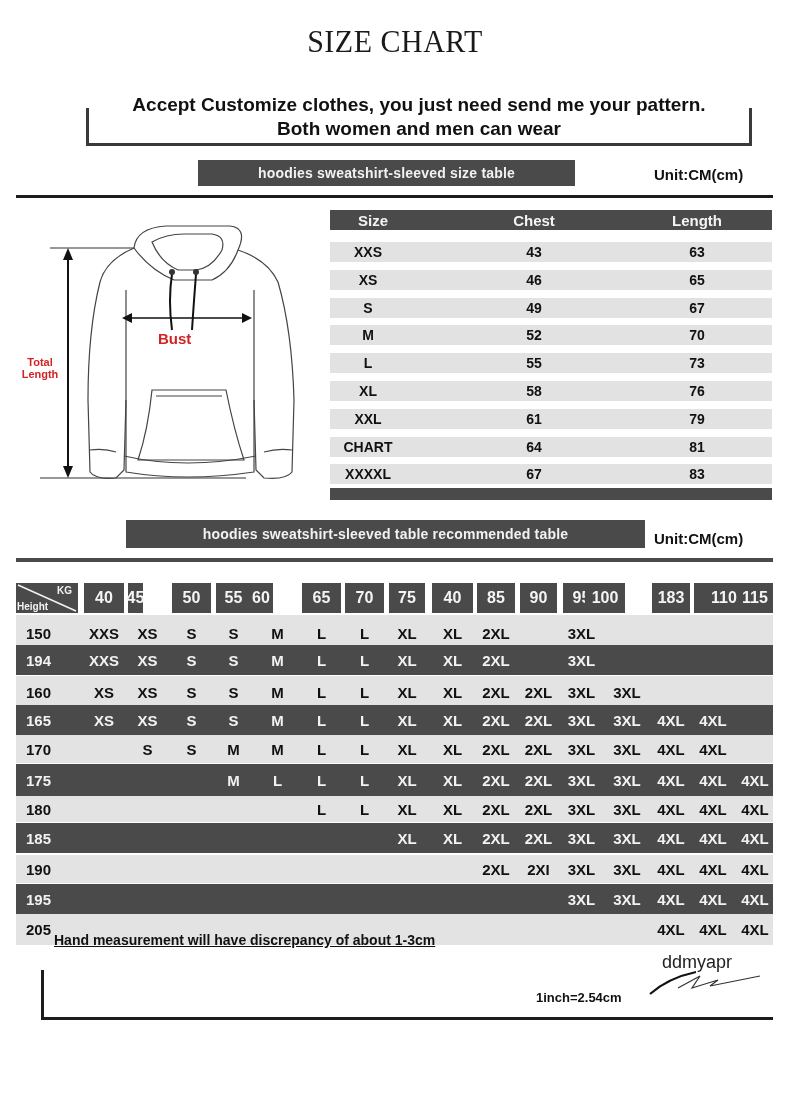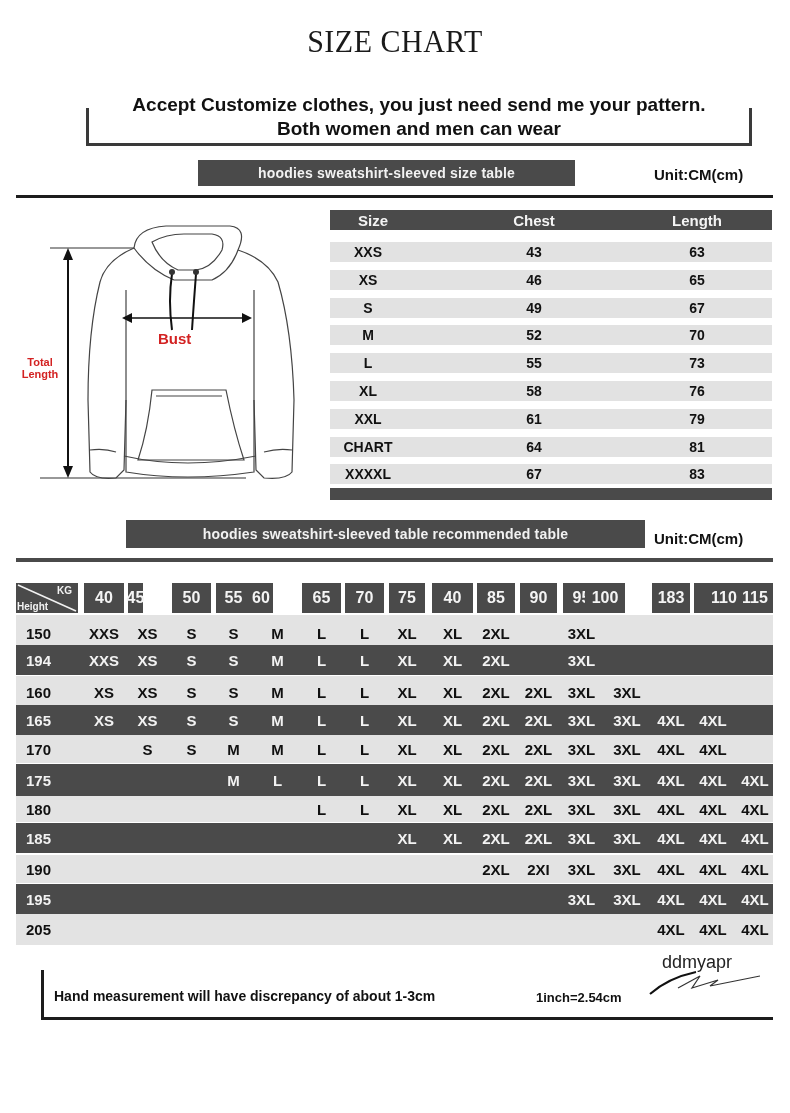--- a/index.html
+++ b/index.html
@@ -65,21 +65,21 @@
   .corner svg { position: absolute; left: 0; top: 0; }
 
   .rt-row { left: 16px; width: 757px; height: 29px; }
   .rt-row.light { background: #e3e3e3; color: #111; }
   .rt-row.dark { background: #4a4a4a; color: #f2f2f2; }
   .rt-row .h { position: absolute; left: 10px; top: 0; height: 100%; display: flex; align-items: center; font-weight: bold; font-size: 15px; }
   .rt-row .v { position: absolute; top: 0; height: 100%; display: flex; align-items: center; justify-content: center; font-weight: bold; font-size: 15px; }
 
   
   .foot-box { left: 41px; top: 970px; width: 732px; height: 50px; border-left: 3px solid #1c1c1c; border-bottom: 3px solid #1c1c1c; }
-  .foot-text { left: 54px; top: 988px; font-weight: bold; font-size: 14px; color: #111; }
+  .foot-text { left: 54px; top: 932px; font-weight: bold; font-size: 14px; color: #111; text-decoration: underline; }
   .foot-inch { left: 536px; top: 990px; font-weight: bold; font-size: 13px; color: #111; }
   .sig { left: 662px; top: 952px; font-size: 18px; color: #222; }
 </style>
 </head>
 <body>
 
 <div class="abs title">SIZE CHART</div>
 
 <div class="abs notice-box"></div>
 <div class="abs notice-line1">Accept Customize clothes, you just need send me your pattern.</div>

